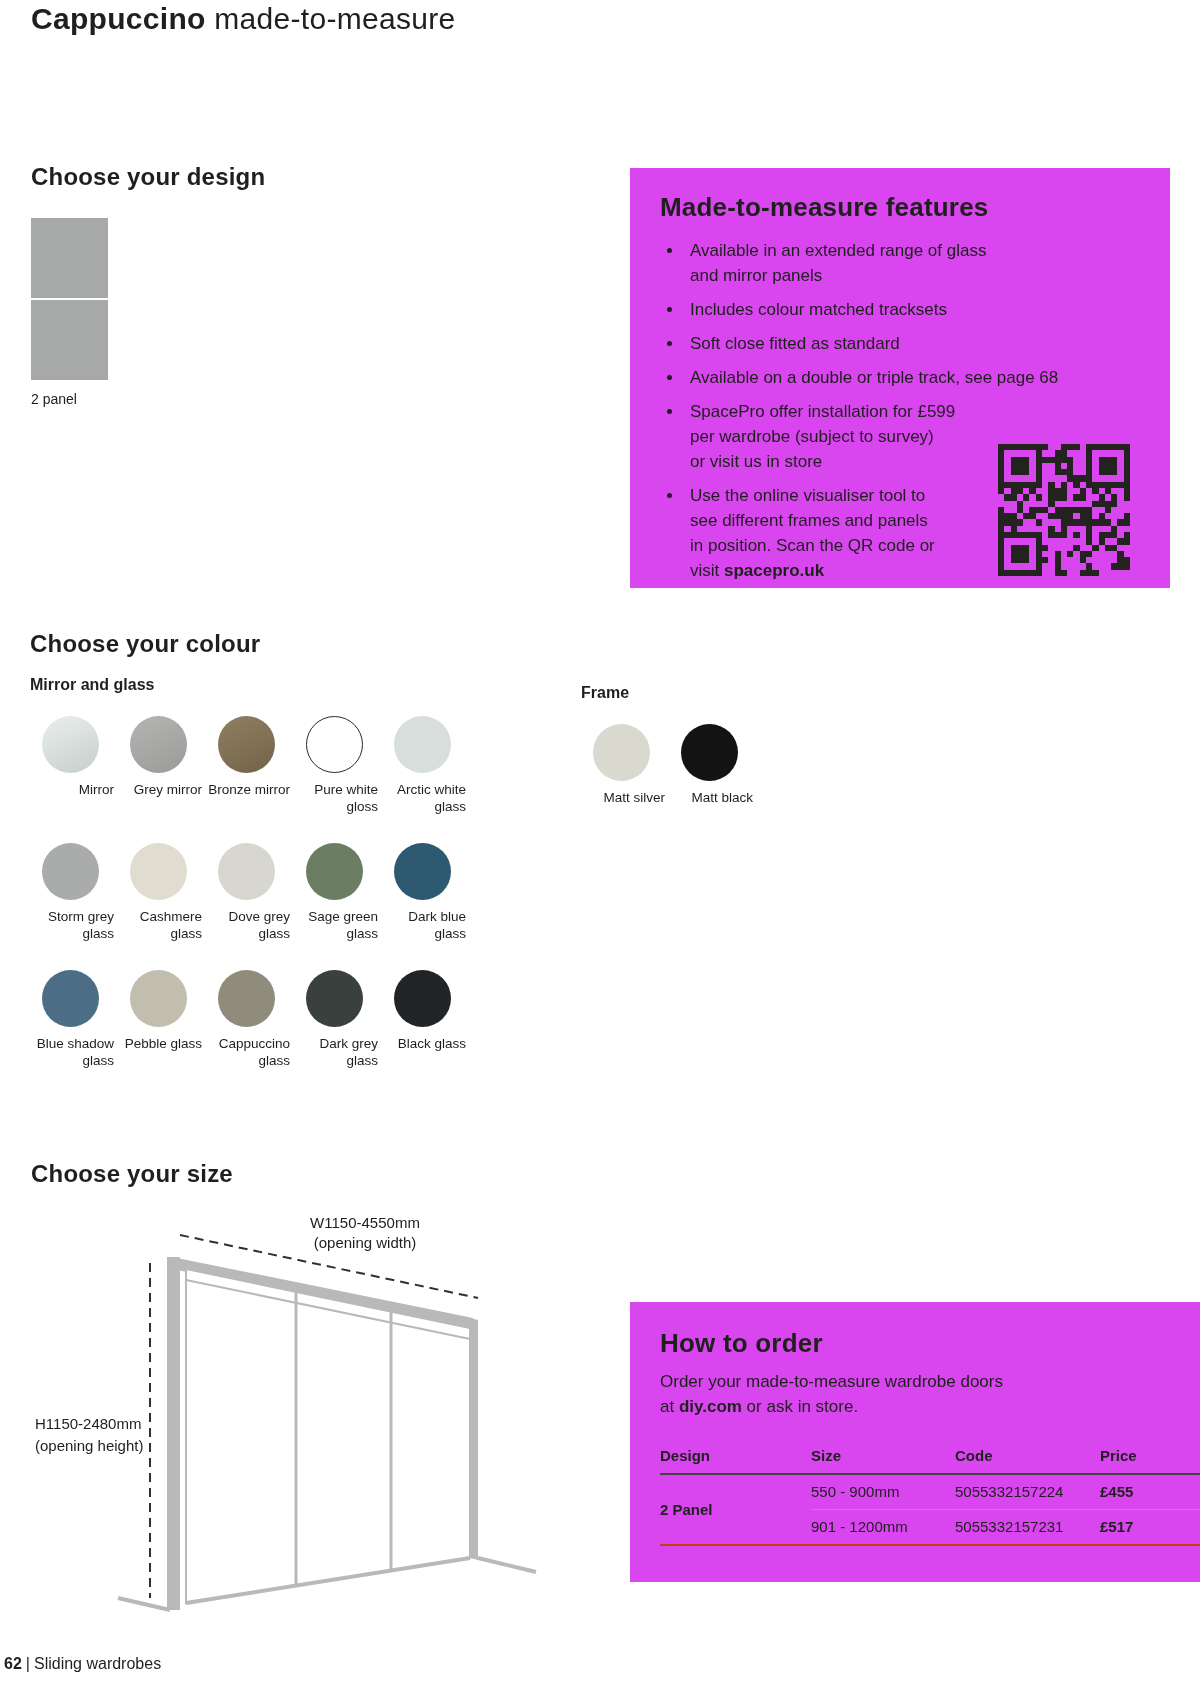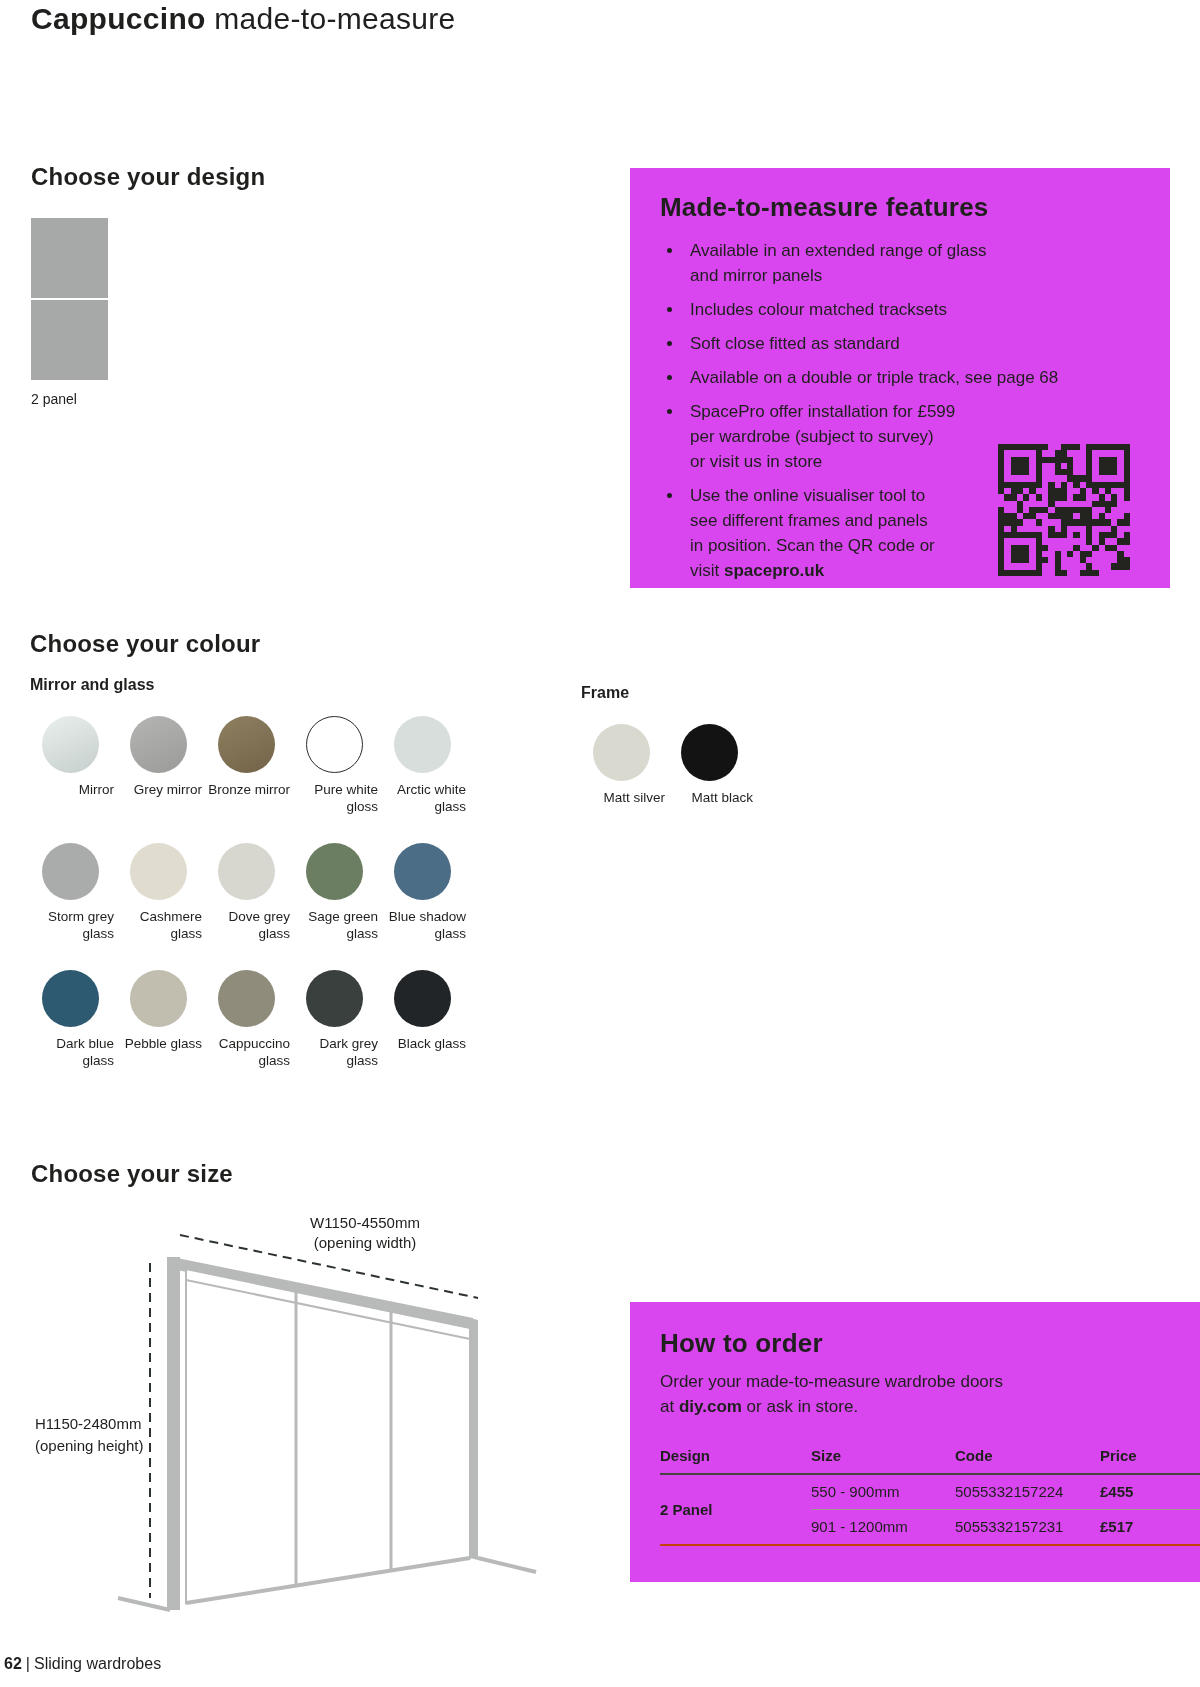--- a/index.html
+++ b/index.html
@@ -367,26 +367,26 @@
       </div>
       <div class="swatch">
         <span class="dot" style="background: rgb(216, 215, 207);"></span>
         <span class="lbl">Dove grey glass</span>
       </div>
       <div class="swatch">
         <span class="dot" style="background: rgb(108, 126, 98);"></span>
         <span class="lbl">Sage green glass</span>
       </div>
       <div class="swatch">
+        <span class="dot" style="background: rgb(45, 90, 112);"></span>
+        <span class="lbl">Dark blue glass</span>
+      </div>
+      <div class="swatch">
         <span class="dot" style="background: rgb(76, 109, 134);"></span>
         <span class="lbl">Blue shadow glass</span>
-      </div>
-      <div class="swatch">
-        <span class="dot" style="background: rgb(45, 90, 112);"></span>
-        <span class="lbl">Dark blue glass</span>
       </div>
       <div class="swatch">
         <span class="dot" style="background: rgb(193, 190, 175);"></span>
         <span class="lbl">Pebble glass</span>
       </div>
       <div class="swatch">
         <span class="dot" style="background: rgb(143, 140, 124);"></span>
         <span class="lbl">Cappuccino glass</span>
       </div>
       <div class="swatch">

